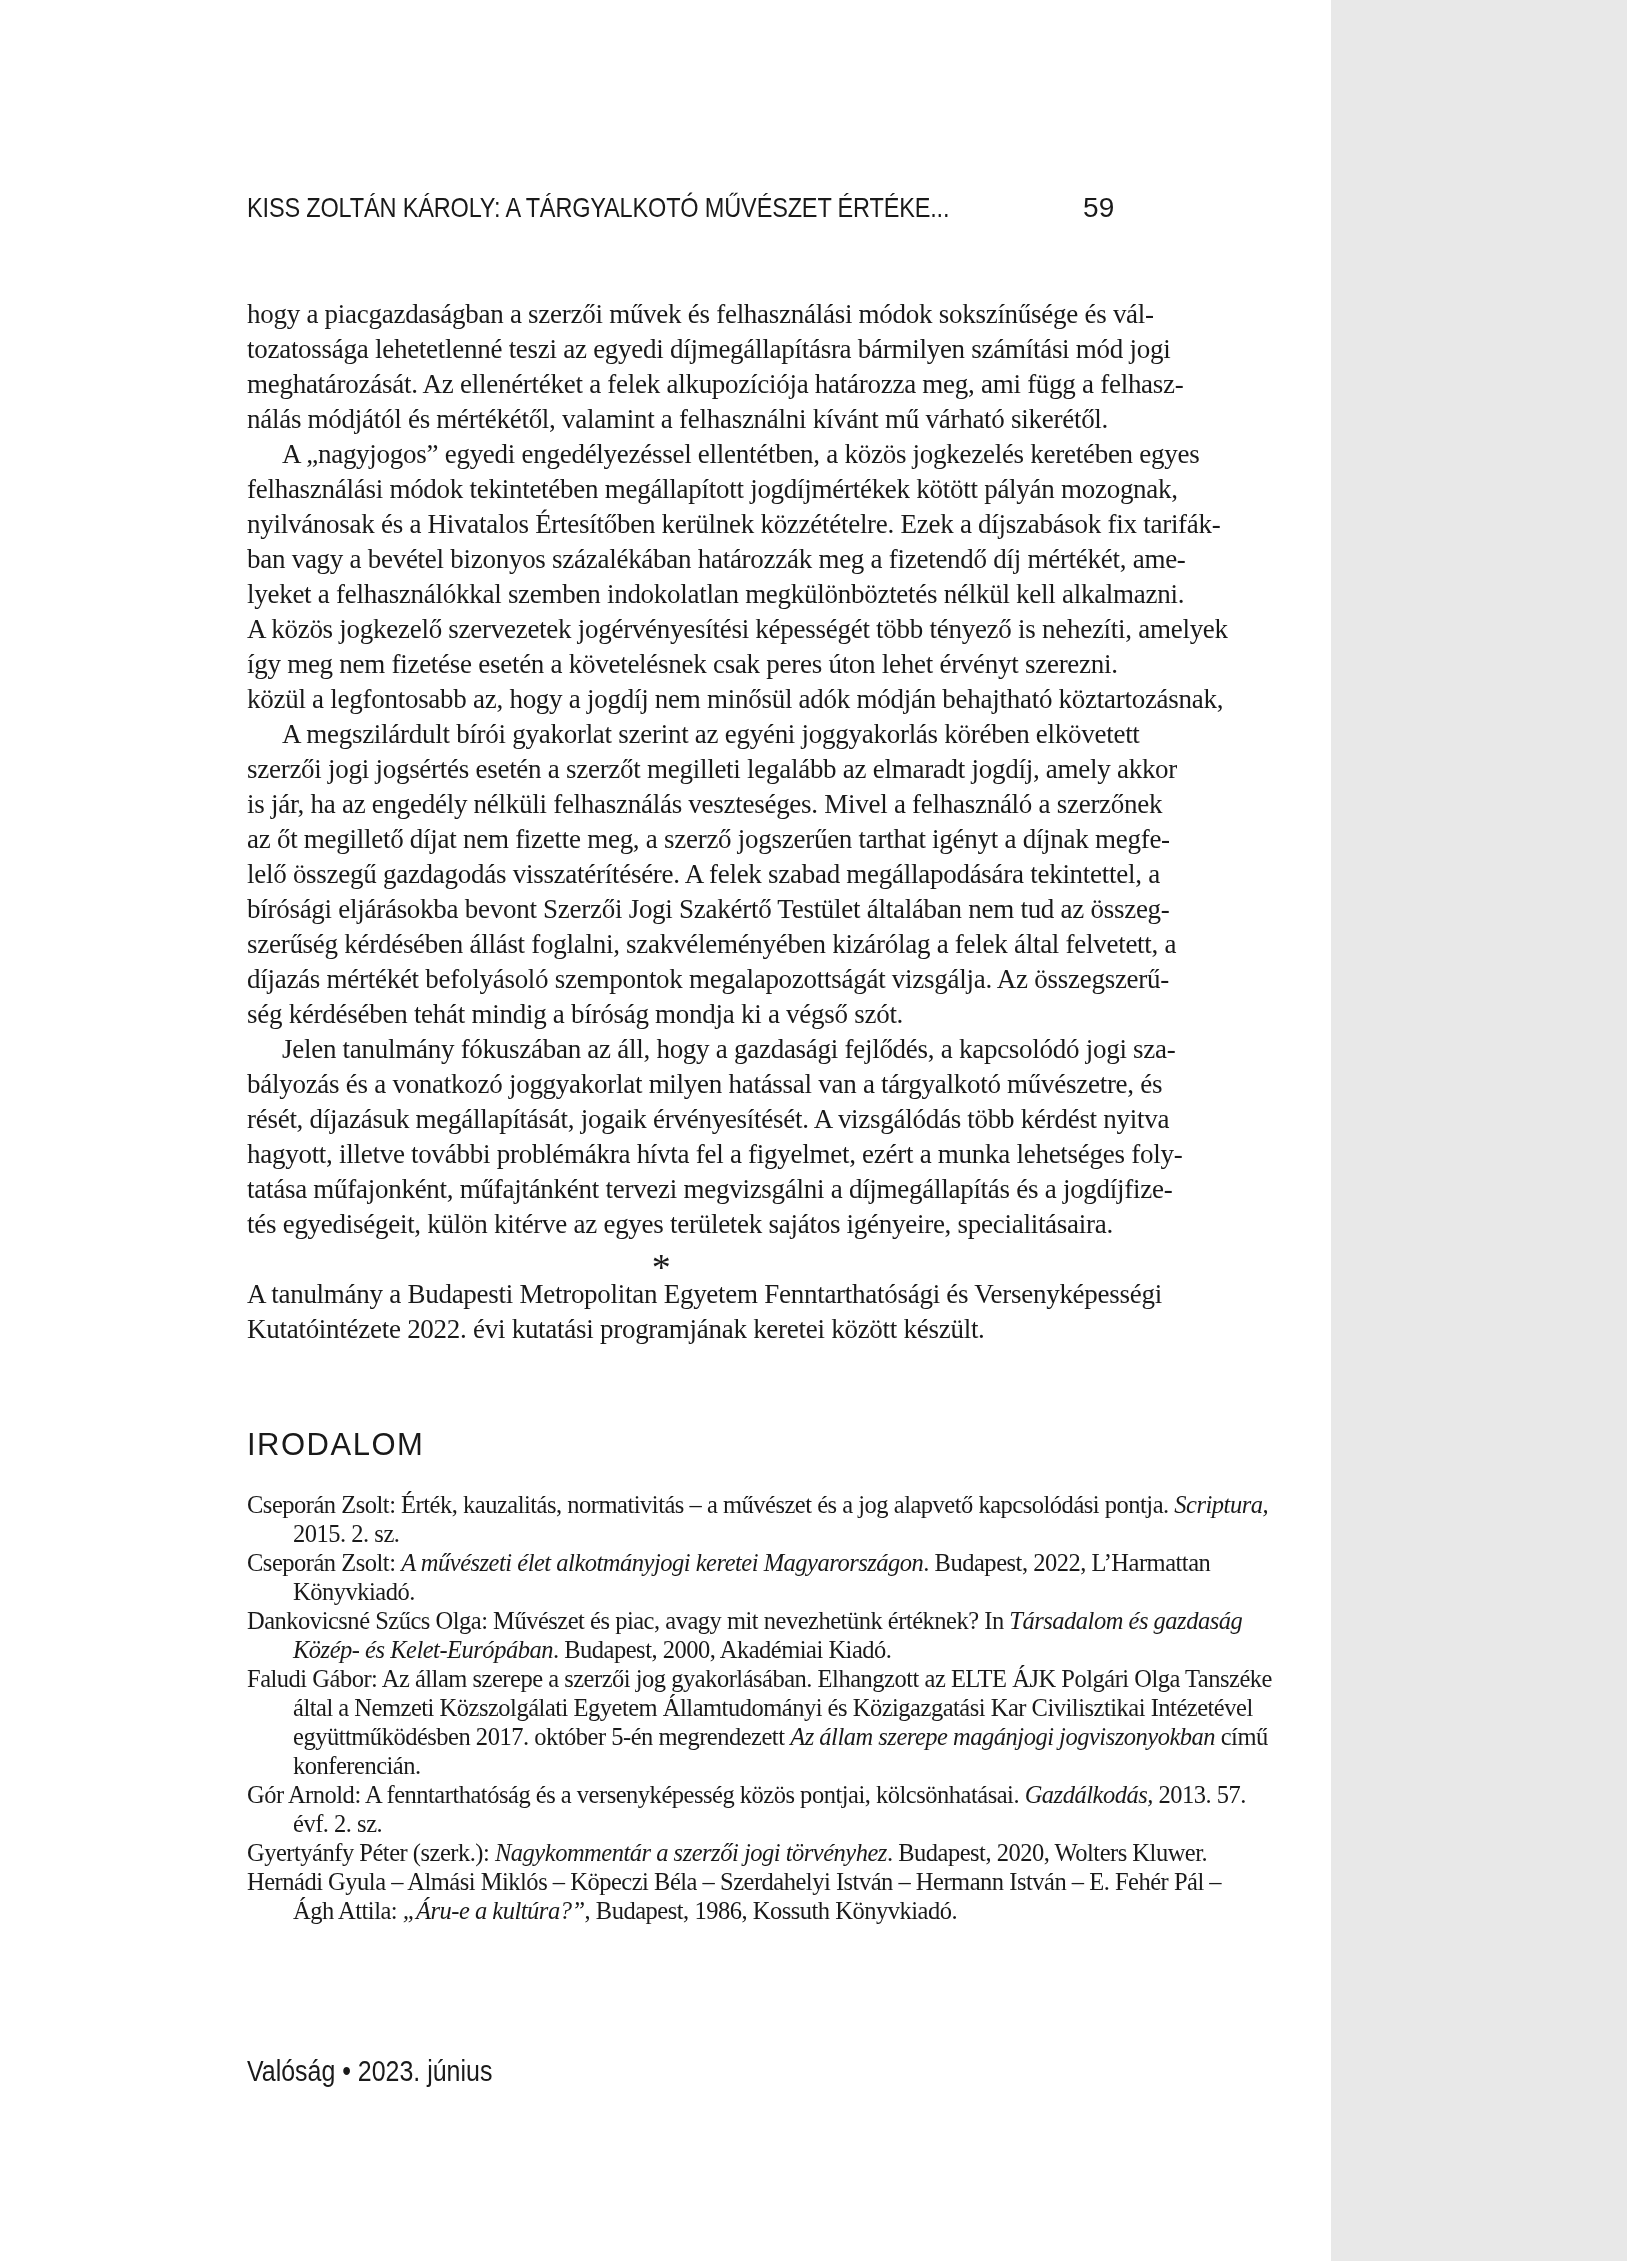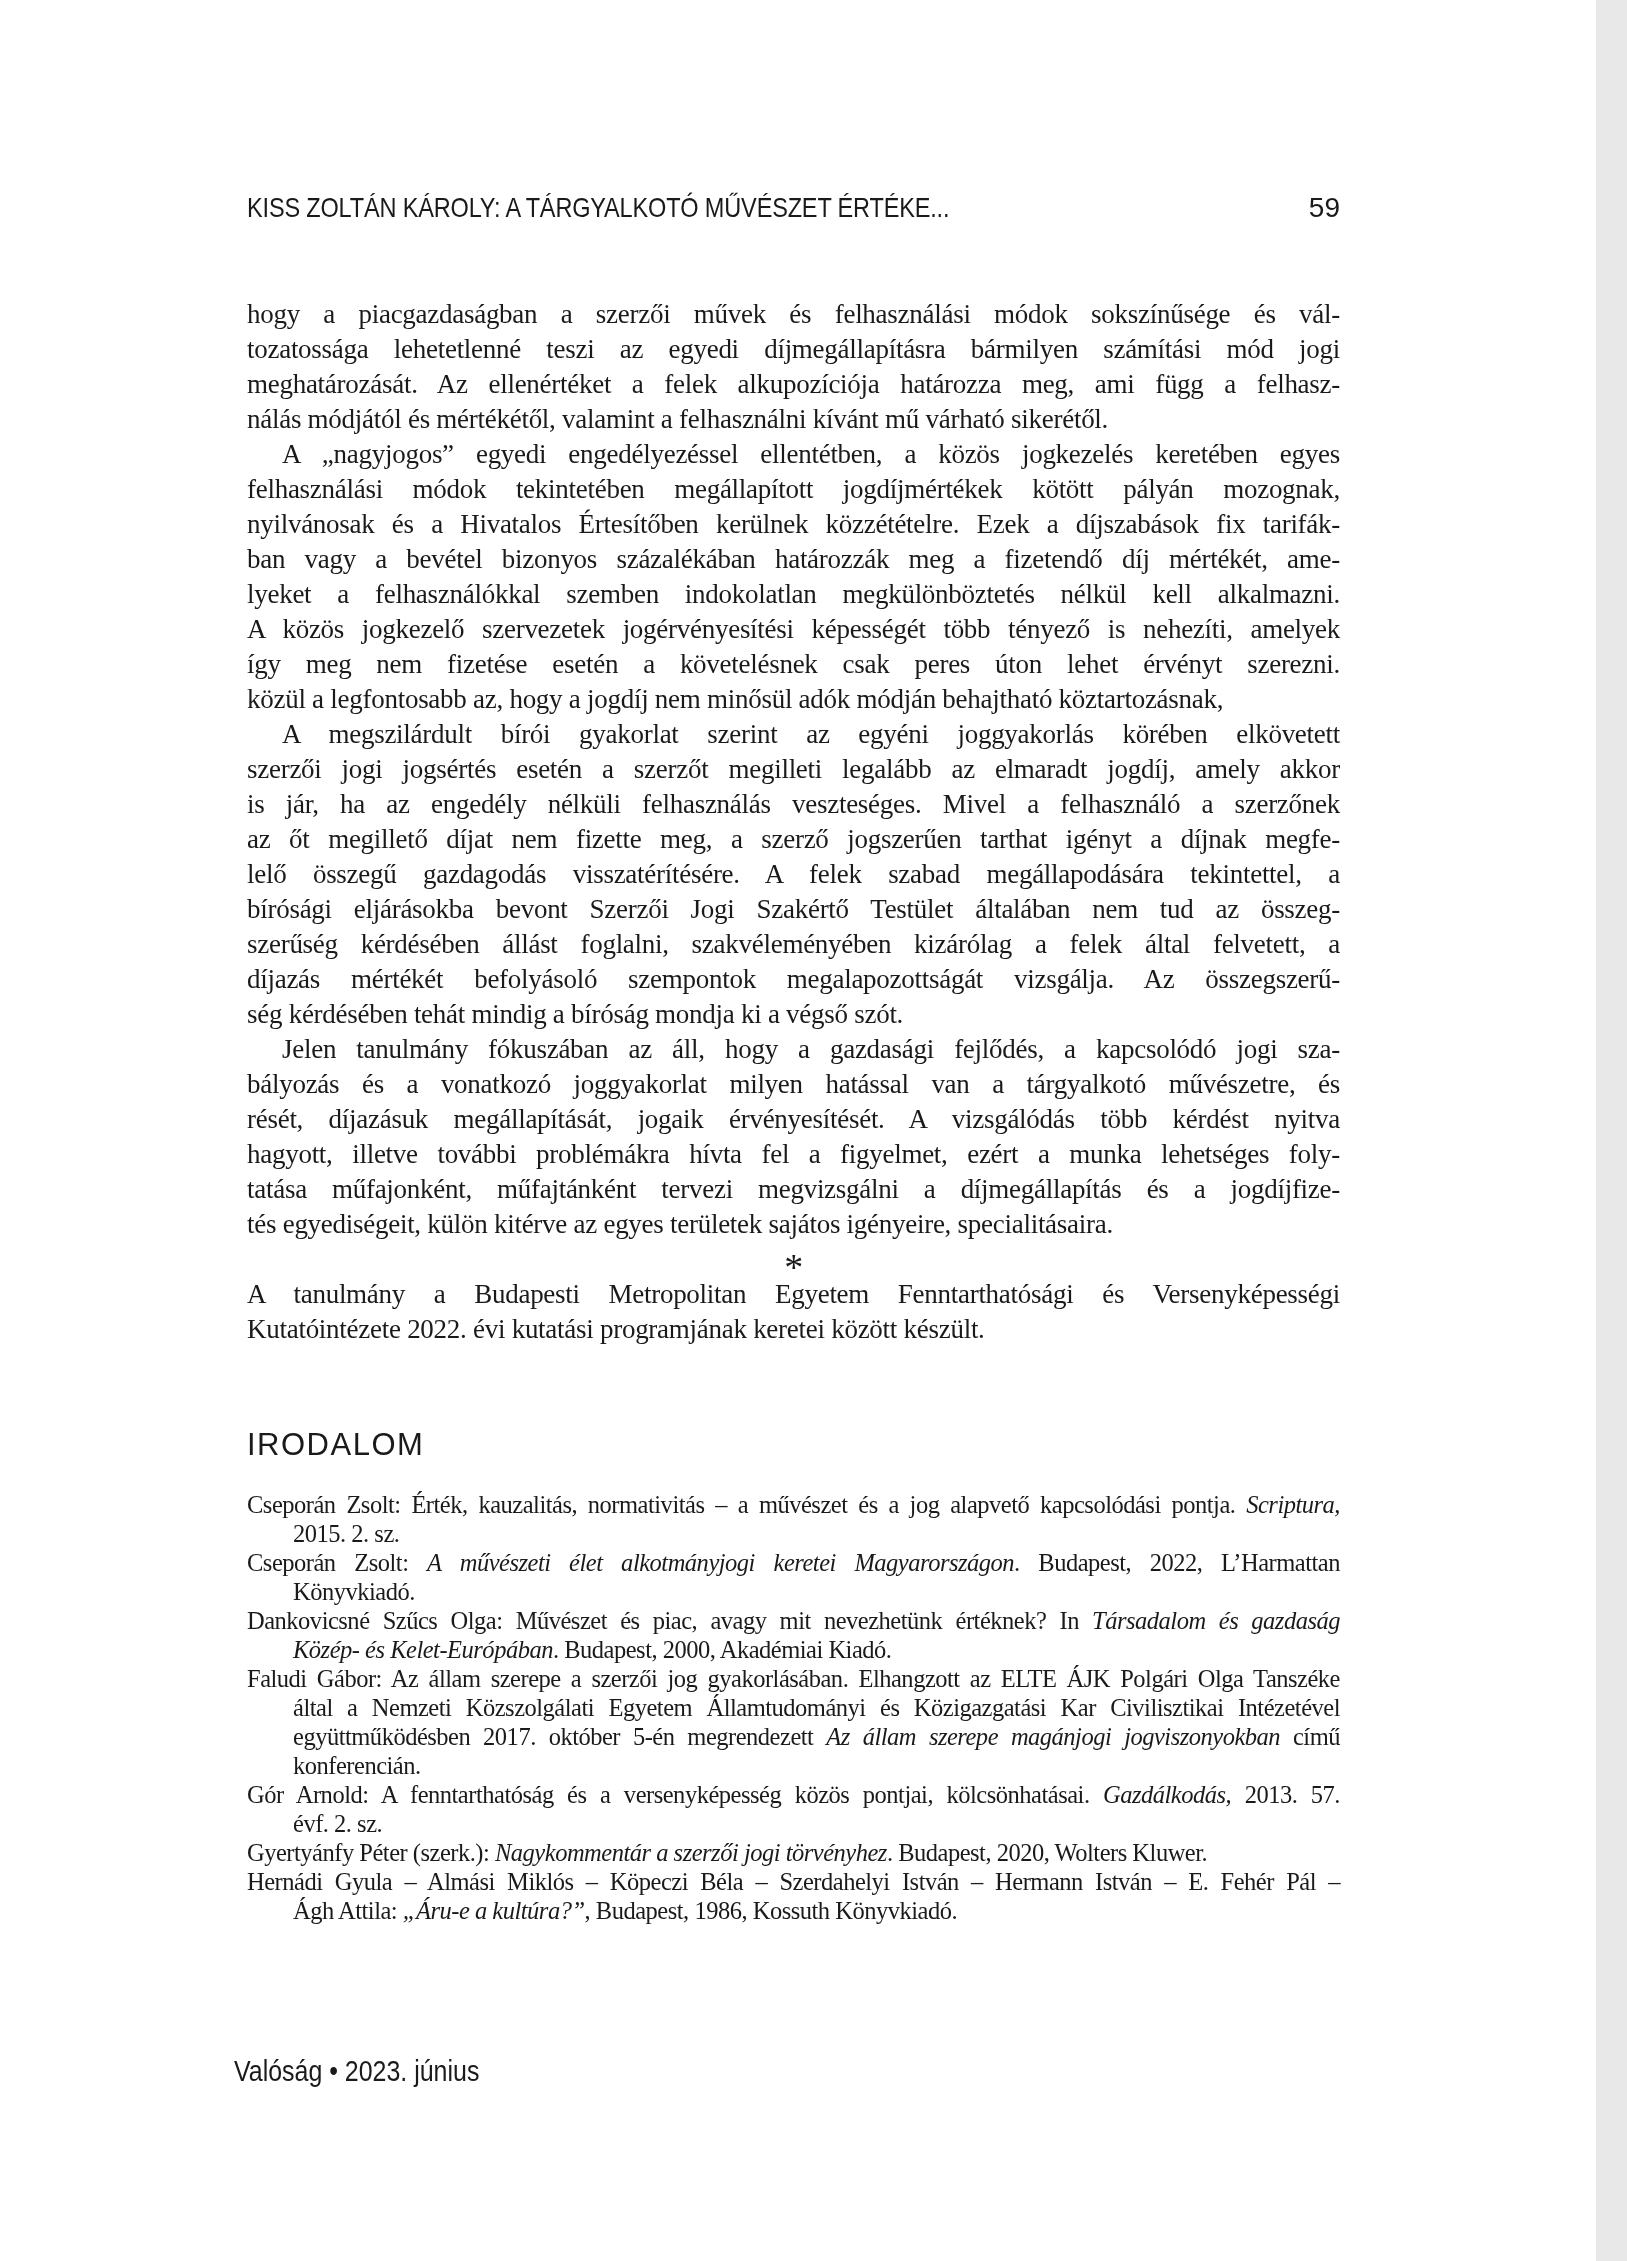--- a/index.html
+++ b/index.html
@@ -1,18 +1,18 @@
 <!DOCTYPE html>
 <html lang="hu" style="font-size:12.3px"><head>
 <meta charset="utf-8">
 <style>
   html, body { margin: 0; padding: 0; background: #e8e8e8; }
   .page {
     position: relative;
-    width: 1596px;
+    width: 1331px;
     height: 2261px;
     background: #ffffff;
     color: #1a1a1a;
     box-sizing: border-box;
     padding: 192px 256px 0 247px;
     overflow: hidden;
     font-family: "Liberation Serif", "DejaVu Serif", serif;
   }
   
   .header {
@@ -75,21 +75,21 @@
     margin-top: 27.6px;
     font-size: 24.5px;
     line-height: 29px;
     letter-spacing: -0.02em;
   }
   .bib .line + .line { padding-left: 46px; }
   .it { font-style: italic; margin-top: 46px; }
   
   .footer {
     position: absolute;
-    left: 234px;
+    left: 247px;
     top: 2055px;
     font-family: "Liberation Sans", "DejaVu Sans", sans-serif;
     font-size: 29px;
     line-height: 32px;
   }
   .footer-text {
     display: inline-block;
     transform: scaleX(0.86);
     transform-origin: left center;
   }

